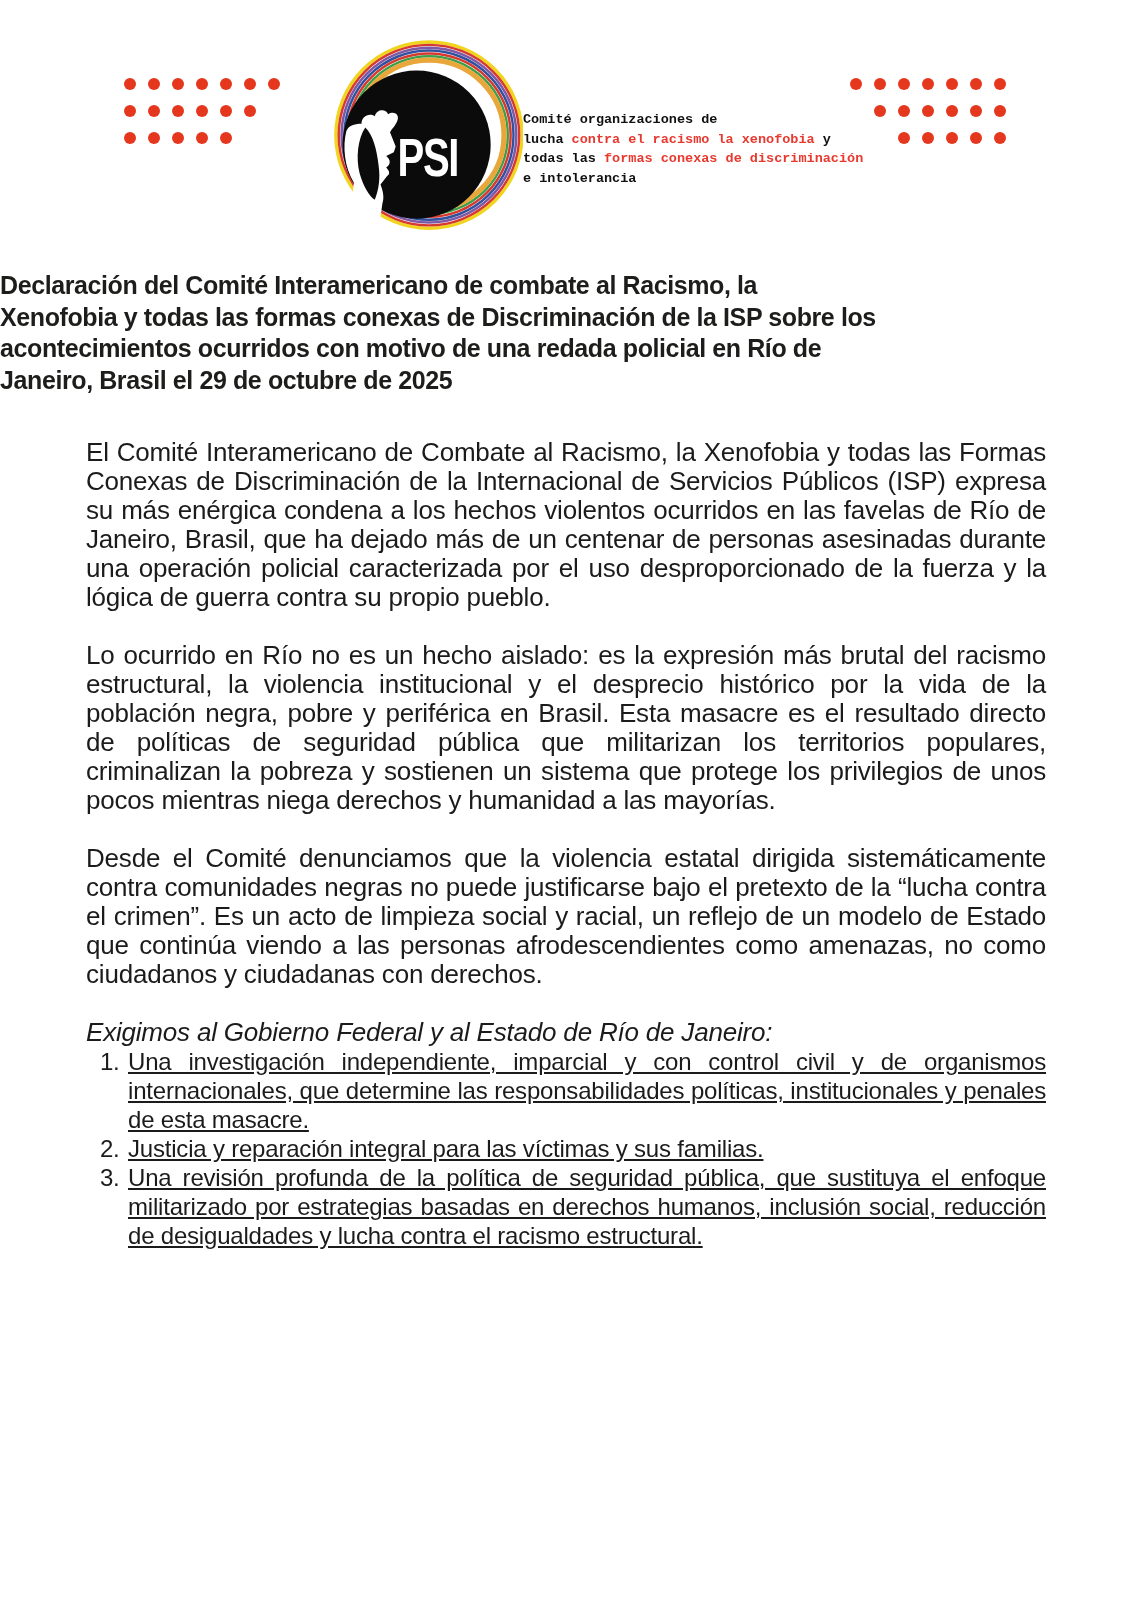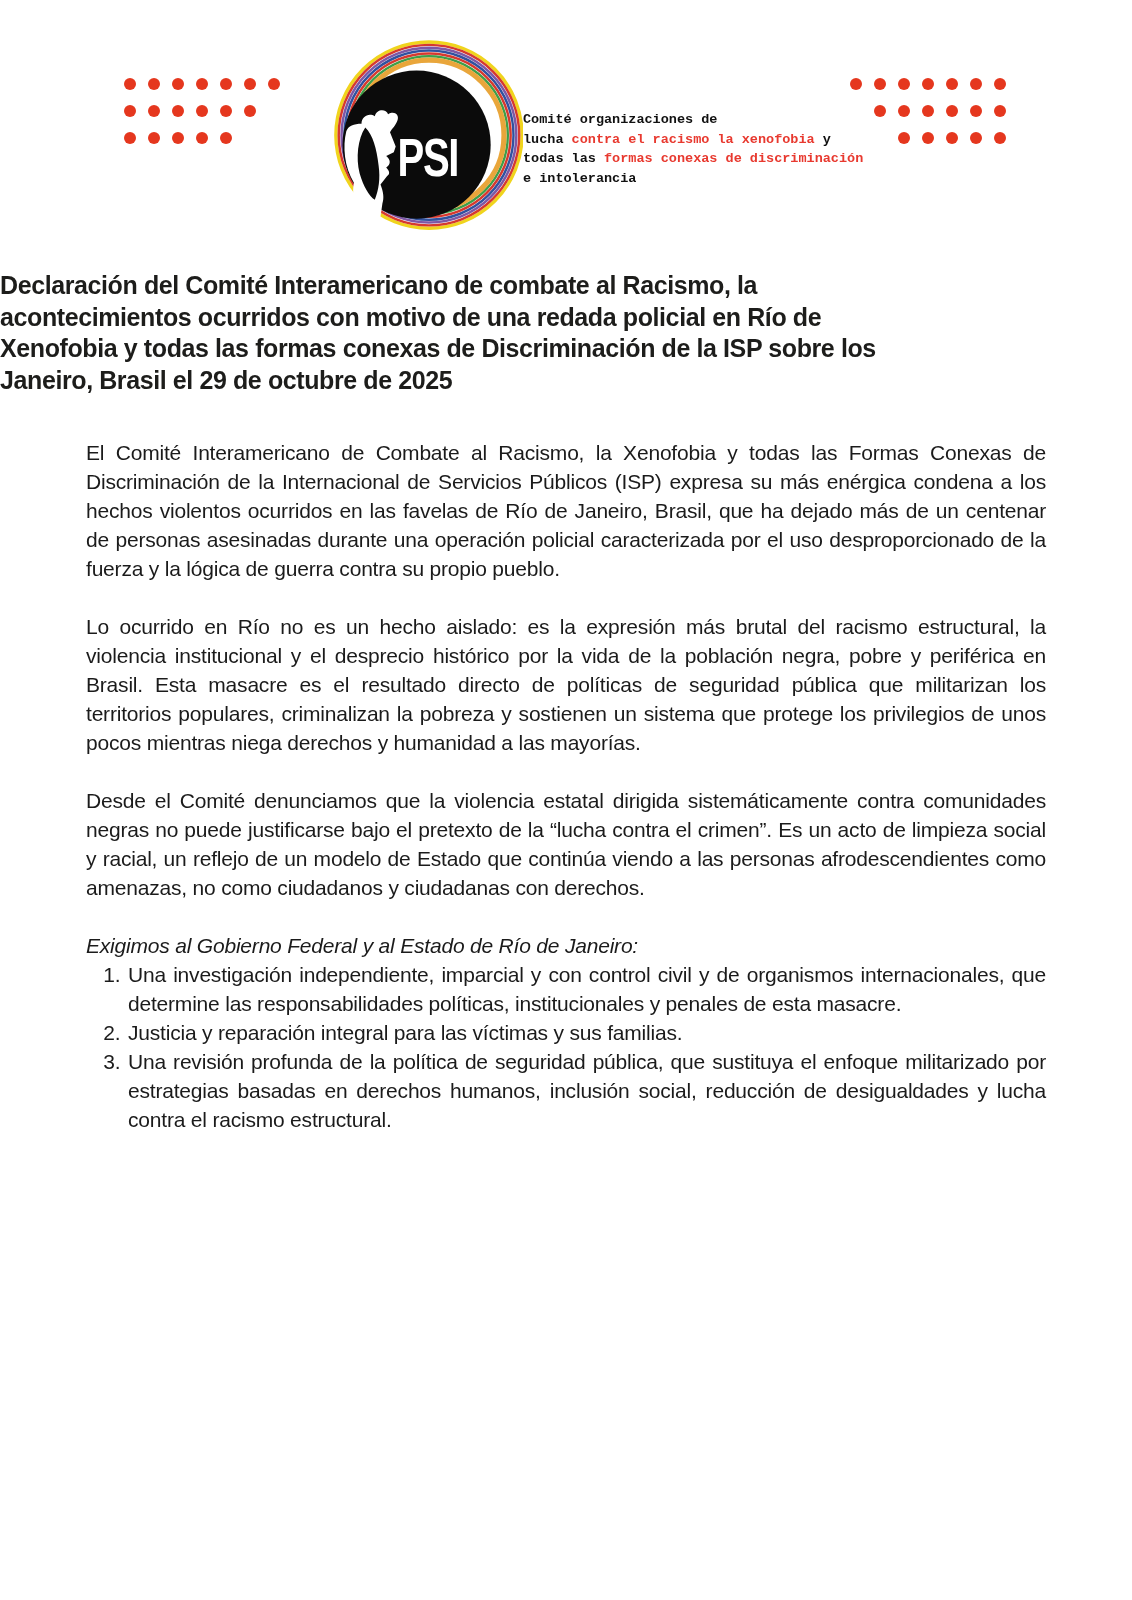--- a/index.html
+++ b/index.html
@@ -33,27 +33,27 @@
   .tagline .red{color:var(--accent-red,#e8392f);}
   
   .title{
     margin:24px auto 0;font-weight:bold;
     font-size:25px;line-height:31.5px;letter-spacing:-0.4px;color:#1d1d1b;
   }
   .title-line{white-space:nowrap;}
   
   .doc-body{margin-top:42px;padding:0 86px;}
   .doc-body p{
-    margin:0 0 29px;font-size:21px;line-height:29px;
+    margin:0 0 29px;font-size:26px;line-height:29px;
     text-align:justify;letter-spacing:-0.2px;
   }
   .doc-body p.no-gap{margin-bottom:0;font-style:italic;}
   ol.demands{
     margin:0 0 29px;padding-left:40px;
-    font-size:21px;line-height:29px;letter-spacing:-0.2px;
+    font-size:24px;line-height:29px;letter-spacing:-0.2px;text-decoration:underline;
   }
   ol.demands li{text-align:justify;padding-left:2px;}
 </style>
 </head>
 <body>
 
 <div class="page">
 
   <div class="header">
 
@@ -113,22 +113,22 @@
         <span>todas las </span><span class="red">formas conexas de discriminación</span>
       </div>
       <div>
         <span>e intolerancia</span>
       </div>
     </div>
   </div>
 
   <div class="title">
     <div class="title-line">Declaración del Comité Interamericano de combate al Racismo, la</div>
+    <div class="title-line">Xenofobia y todas las formas conexas de Discriminación de la ISP sobre los</div>
     <div class="title-line">acontecimientos ocurridos con motivo de una redada policial en Río de</div>
-    <div class="title-line">Xenofobia y todas las formas conexas de Discriminación de la ISP sobre los</div>
     <div class="title-line">Janeiro, Brasil el 29 de octubre de 2025</div>
   </div>
 
   <div class="doc-body">
     <p>El Comité Interamericano de Combate al Racismo, la Xenofobia y todas las Formas Conexas de Discriminación de la Internacional de Servicios Públicos (ISP) expresa su más enérgica condena a los hechos violentos ocurridos en las favelas de Río de Janeiro, Brasil, que ha dejado más de un centenar de personas asesinadas durante una operación policial caracterizada por el uso desproporcionado de la fuerza y la lógica de guerra contra su propio pueblo.</p>
     <p>Lo ocurrido en Río no es un hecho aislado: es la expresión más brutal del racismo estructural, la violencia institucional y el desprecio histórico por la vida de la población negra, pobre y periférica en Brasil. Esta masacre es el resultado directo de políticas de seguridad pública que militarizan los territorios populares, criminalizan la pobreza y sostienen un sistema que protege los privilegios de unos pocos mientras niega derechos y humanidad a las mayorías.</p>
     <p>Desde el Comité denunciamos que la violencia estatal dirigida sistemáticamente contra comunidades negras no puede justificarse bajo el pretexto de la “lucha contra el crimen”. Es un acto de limpieza social y racial, un reflejo de un modelo de Estado que continúa viendo a las personas afrodescendientes como amenazas, no como ciudadanos y ciudadanas con derechos.</p>
     <p class="no-gap">Exigimos al Gobierno Federal y al Estado de Río de Janeiro:</p>
     <ol class="demands">
       <li>Una investigación independiente, imparcial y con control civil y de organismos internacionales, que determine las responsabilidades políticas, institucionales y penales de esta masacre.</li>

